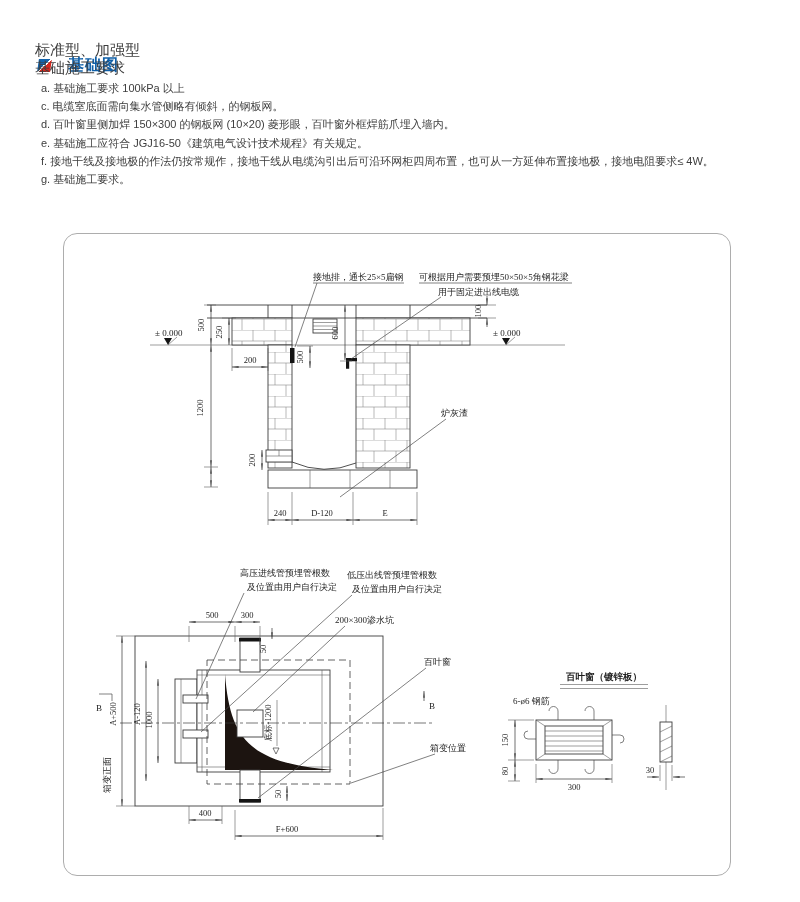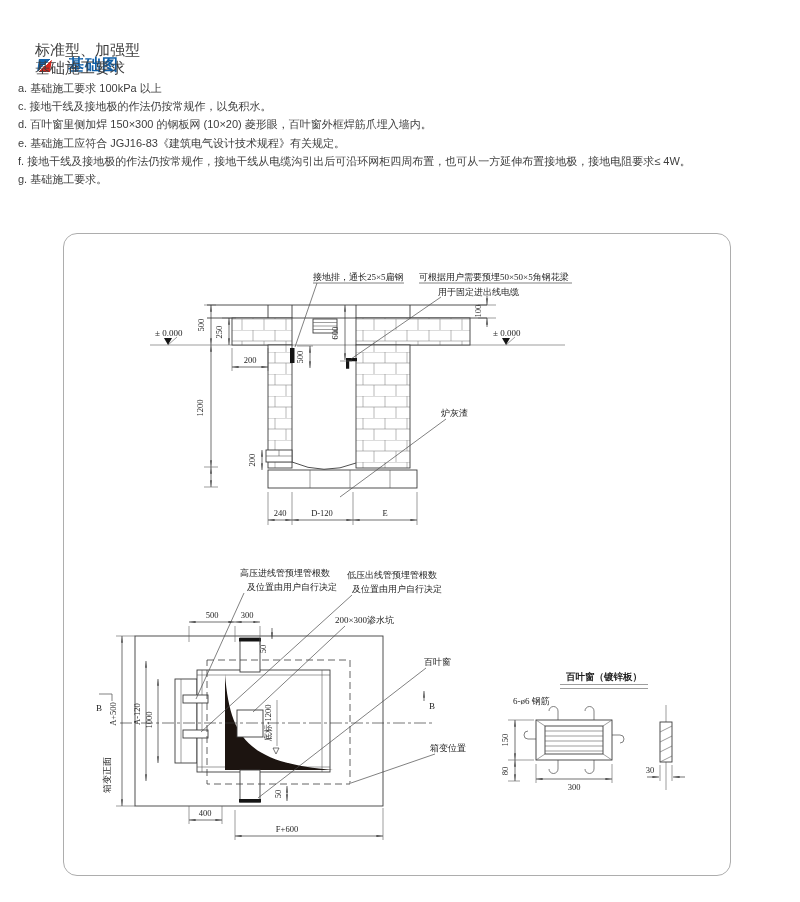--- a/index.html
+++ b/index.html
@@ -3,21 +3,21 @@
 <meta charset="utf-8">
 <style>
   html,body{margin:0;padding:0;background:#fff;}
   .page{position:relative;width:800px;height:902px;background:#fff;overflow:hidden;
         font-family:"Liberation Sans",sans-serif;}
   .header{position:absolute;left:38px;top:9px;display:flex;align-items:center;gap:17px;margin-top:46px;}
   .hicon{width:13px;height:13px;transform:skewX(-8deg);
          background:linear-gradient(135deg,#1464ac 46%,#ffffff 46%,#ffffff 54%,#d6281e 54%);}
   .htitle{font-size:16px;font-weight:bold;color:#0f5fa8;letter-spacing:1px;}
   .intro{position:absolute;left:35px;top:41px;font-size:15px;color:#3d3d3d;line-height:18px;white-space:nowrap;}
-  .notes{position:absolute;left:18px;top:79px;font-size:11px;color:#3d3d3d;line-height:18.2px;white-space:nowrap;}
+  .notes{position:absolute;left:41px;top:79px;font-size:11px;color:#3d3d3d;line-height:18.2px;white-space:nowrap;}
   .panel{position:absolute;left:63px;top:233px;width:666px;height:641px;
          border:1px solid #adadad;border-radius:14px;background:#fff;}
   svg text{font-family:"Liberation Serif",serif;fill:#1f1f1f;}
   .t85{font-size:8.5px;}
   .t9{font-size:9px;}
   .t95{font-size:9.5px;font-weight:bold;}
   .ln{stroke:#3c3c3c;stroke-width:0.9;fill:none;}
   .thin{stroke:#5a5a5a;stroke-width:0.6;fill:none;}
   .dim{stroke:#333;stroke-width:0.7;fill:none;}
   .ldr{stroke:#4a4a4a;stroke-width:0.7;fill:none;}
@@ -37,23 +37,23 @@
     <div class="htitle">基础图</div>
   </div>
 
   <div class="intro">
     <div>标准型、加强型</div>
     <div>基础施工要求</div>
   </div>
 
   <div class="notes">
     <div>a. 基础施工要求 100kPa 以上</div>
-    <div>c. 接地干线及接地极的作法仍按常规作，以免积水。</div>
+    <div>c. 电缆室底面需向集水管侧略有倾斜，的钢板网。</div>
     <div>d. 百叶窗里侧加焊 150×300 的钢板网 (10×20) 菱形眼，百叶窗外框焊筋爪埋入墙内。</div>
-    <div>e. 基础施工应符合 JGJ16-83《建筑电气设计技术规程》有关规定。</div>
+    <div>e. 基础施工应符合 JGJ16-50《建筑电气设计技术规程》有关规定。</div>
     <div>f. 接地干线及接地极的作法仍按常规作，接地干线从电缆沟引出后可沿环网柜四周布置，也可从一方延伸布置接地极，接地电阻要求≤ 4W。</div>
     <div>g. 基础施工要求。</div>
   </div>
 
   <div class="panel">
   <svg width="666" height="641" viewBox="64 234 666 641">
     <defs>
       <pattern id="brick" width="22" height="22" patternUnits="userSpaceOnUse">
         <rect width="22" height="22" fill="#fff"></rect>
         <path d="M0 0H22M0 11H22M11 0V11M0 11V22M22 11V22" stroke="#8a8a8a" stroke-width="0.6" fill="none"></path>

